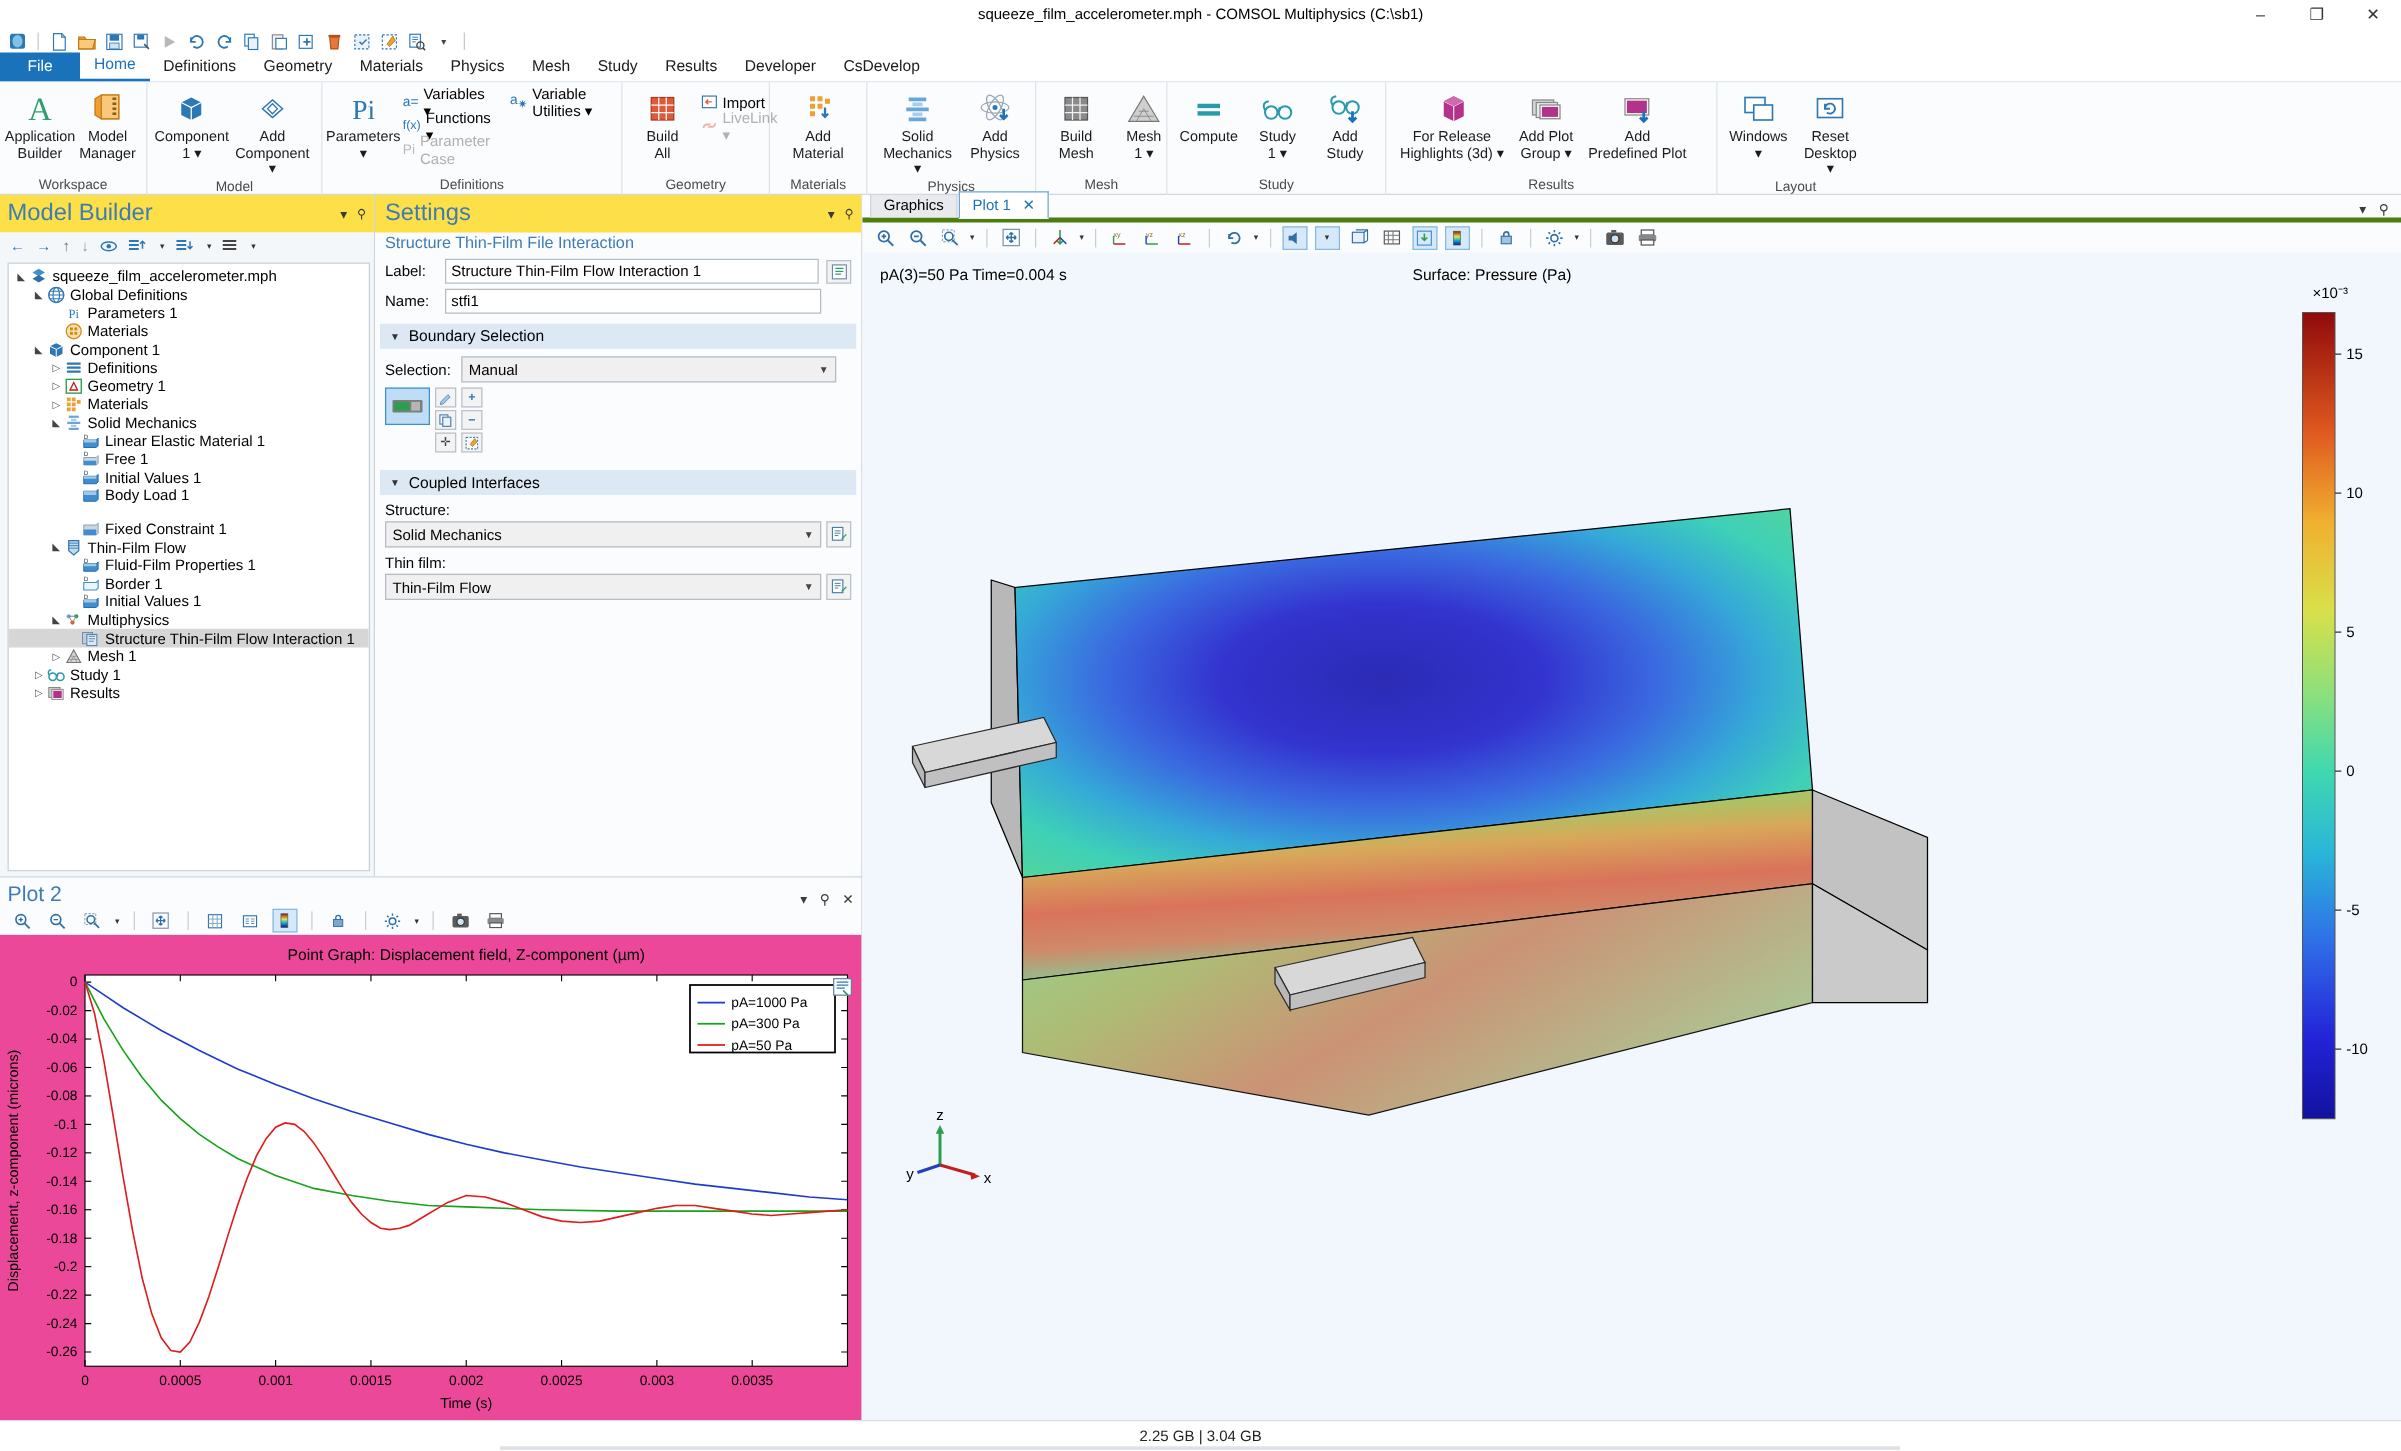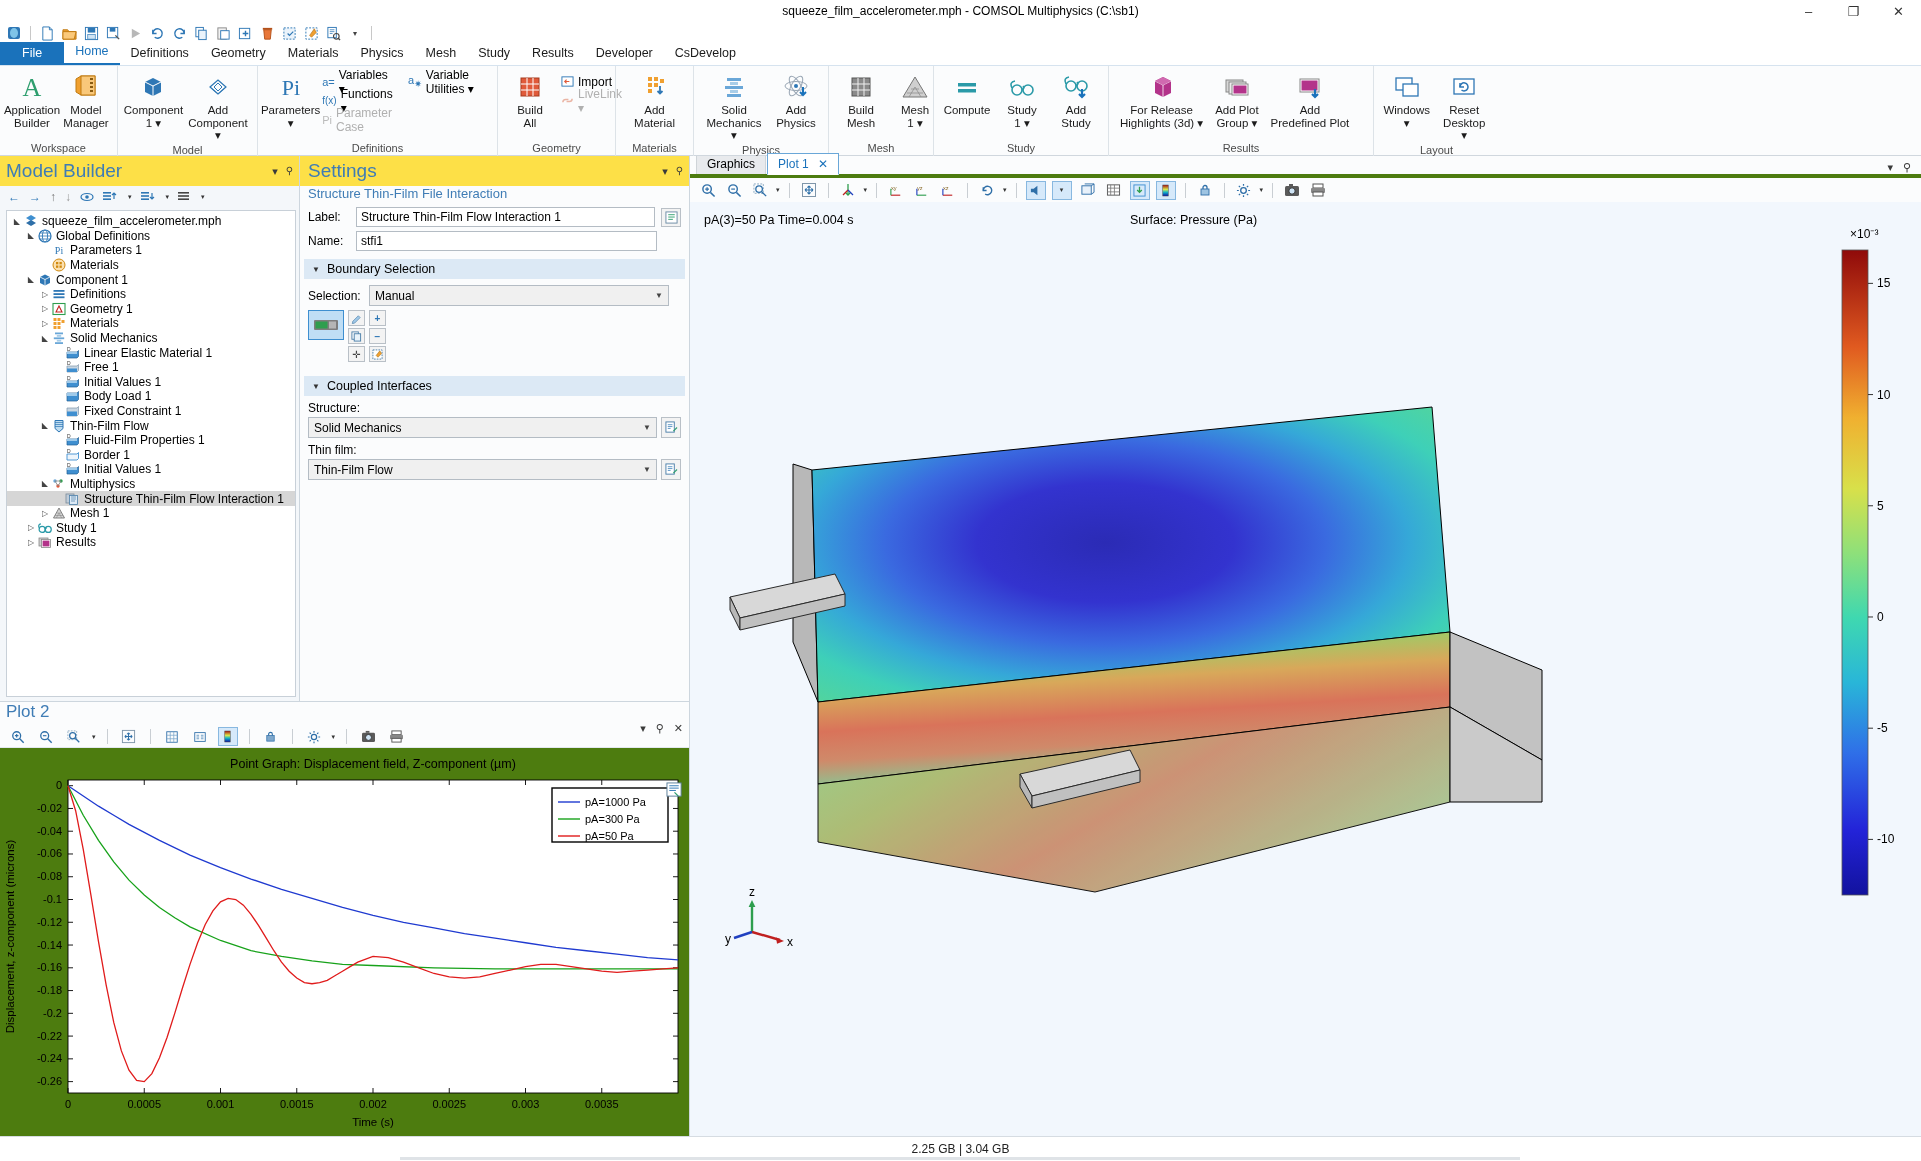--- a/index.html
+++ b/index.html
@@ -86,24 +86,24 @@
   .seclabel { font-size:12px; padding:5px 8px 2px 12px; }
   .selectbox { height:21px; border:1px solid #b4bcc4; background:#f0f0f0; display:flex;
                align-items:center; padding:0 5px; font-size:12px; position:relative;}
   .selectbox .arr { margin-left:auto; font-size:8px; color:#444; }
   .listbox { border:1px solid #b4bcc4; background:#fbfcfd; font-size:12px; padding:3px 6px;}
   .sidebtn { width:17px; height:16px; border:1px solid #b9c0c7; background:#f3f3f3;
              display:flex; align-items:center; justify-content:center; font-size:10px; color:#444;}
   
   #plot2win { height:435px; background:#fbfcfd; border-top:1px solid #cdd6de; display:flex;
               flex-direction:column; border-right:1px solid #cdd6de;}
-  #plot2head { height:24px; display:flex; align-items:flex-start; padding:0 6px;flex-direction:column;}
+  #plot2head { height:24px; display:flex; align-items:flex-end; padding:0 6px;}
   #plot2tools { height:22px; display:flex; align-items:center; gap:8px; padding:0 8px;
                 border-bottom:1px solid #e2e8ee;}
-  #plot2canvas { flex:1; background:#4d7c0f; position:relative; }
+  #plot2canvas { flex:1; background:#ec4899; position:relative; }
   
   #graphics { flex:1; display:flex; flex-direction:column; background:#fbfcfd; }
   #gtabs { height:22px; display:flex; align-items:flex-end; padding-left:6px; gap:1px;
            border-bottom:4px solid #4d7c0f; background:#fbfcfd;}
   .gtab { padding:3px 10px; font-size:12px; background:#e8eaed; border:1px solid #cfd4d8;
           border-bottom:none; line-height:14px;}
   .gtab.active { background:#fff; border:1px solid #6aa7d8; border-bottom:1px solid #fff;
                  color:#1a72bb; position:relative; top:1px;}
   #gtoolbar { height:24px; display:flex; align-items:center; gap:6px; padding:0 8px;}
   #gcanvas { flex:1; background:#f2f7fd; position:relative; overflow:hidden; }
@@ -749,21 +749,21 @@
             <div class="tnode" style="padding-left: 46px;">
               <span class="tw"></span>
               <span class="ticon">
                 <svg width="15" height="14" viewBox="0 0 15 14">
                   <path d="M2 4h10l1.5-1.5v8L12 12H2z" fill="#3f8fd0" stroke="#1f5f95" stroke-width="0.7"></path>
                   <path d="M2 4h10v3H2z" fill="#9fcaea"></path>
                 </svg>
               </span>
               <span>Body Load 1</span>
             </div>
-            <div class="tnode" style="padding-left: 46px;">
+            <div class="tnode" style="padding-left: 46px; margin-top: 12px;">
               <span class="tw"></span>
               <span class="ticon">
                 <svg width="15" height="14" viewBox="0 0 15 14">
                   <path d="M2 4h10l1.5-1.5v8L12 12H2z" fill="#c8d6e2" stroke="#7f96aa" stroke-width="0.7"></path>
                   <path d="M2 7.5h10v4.5H2z" fill="#3f8fd0"></path>
                 </svg>
               </span>
               <span>Fixed Constraint 1</span>
             </div>
             <div class="tnode" style="padding-left: 32px;">

